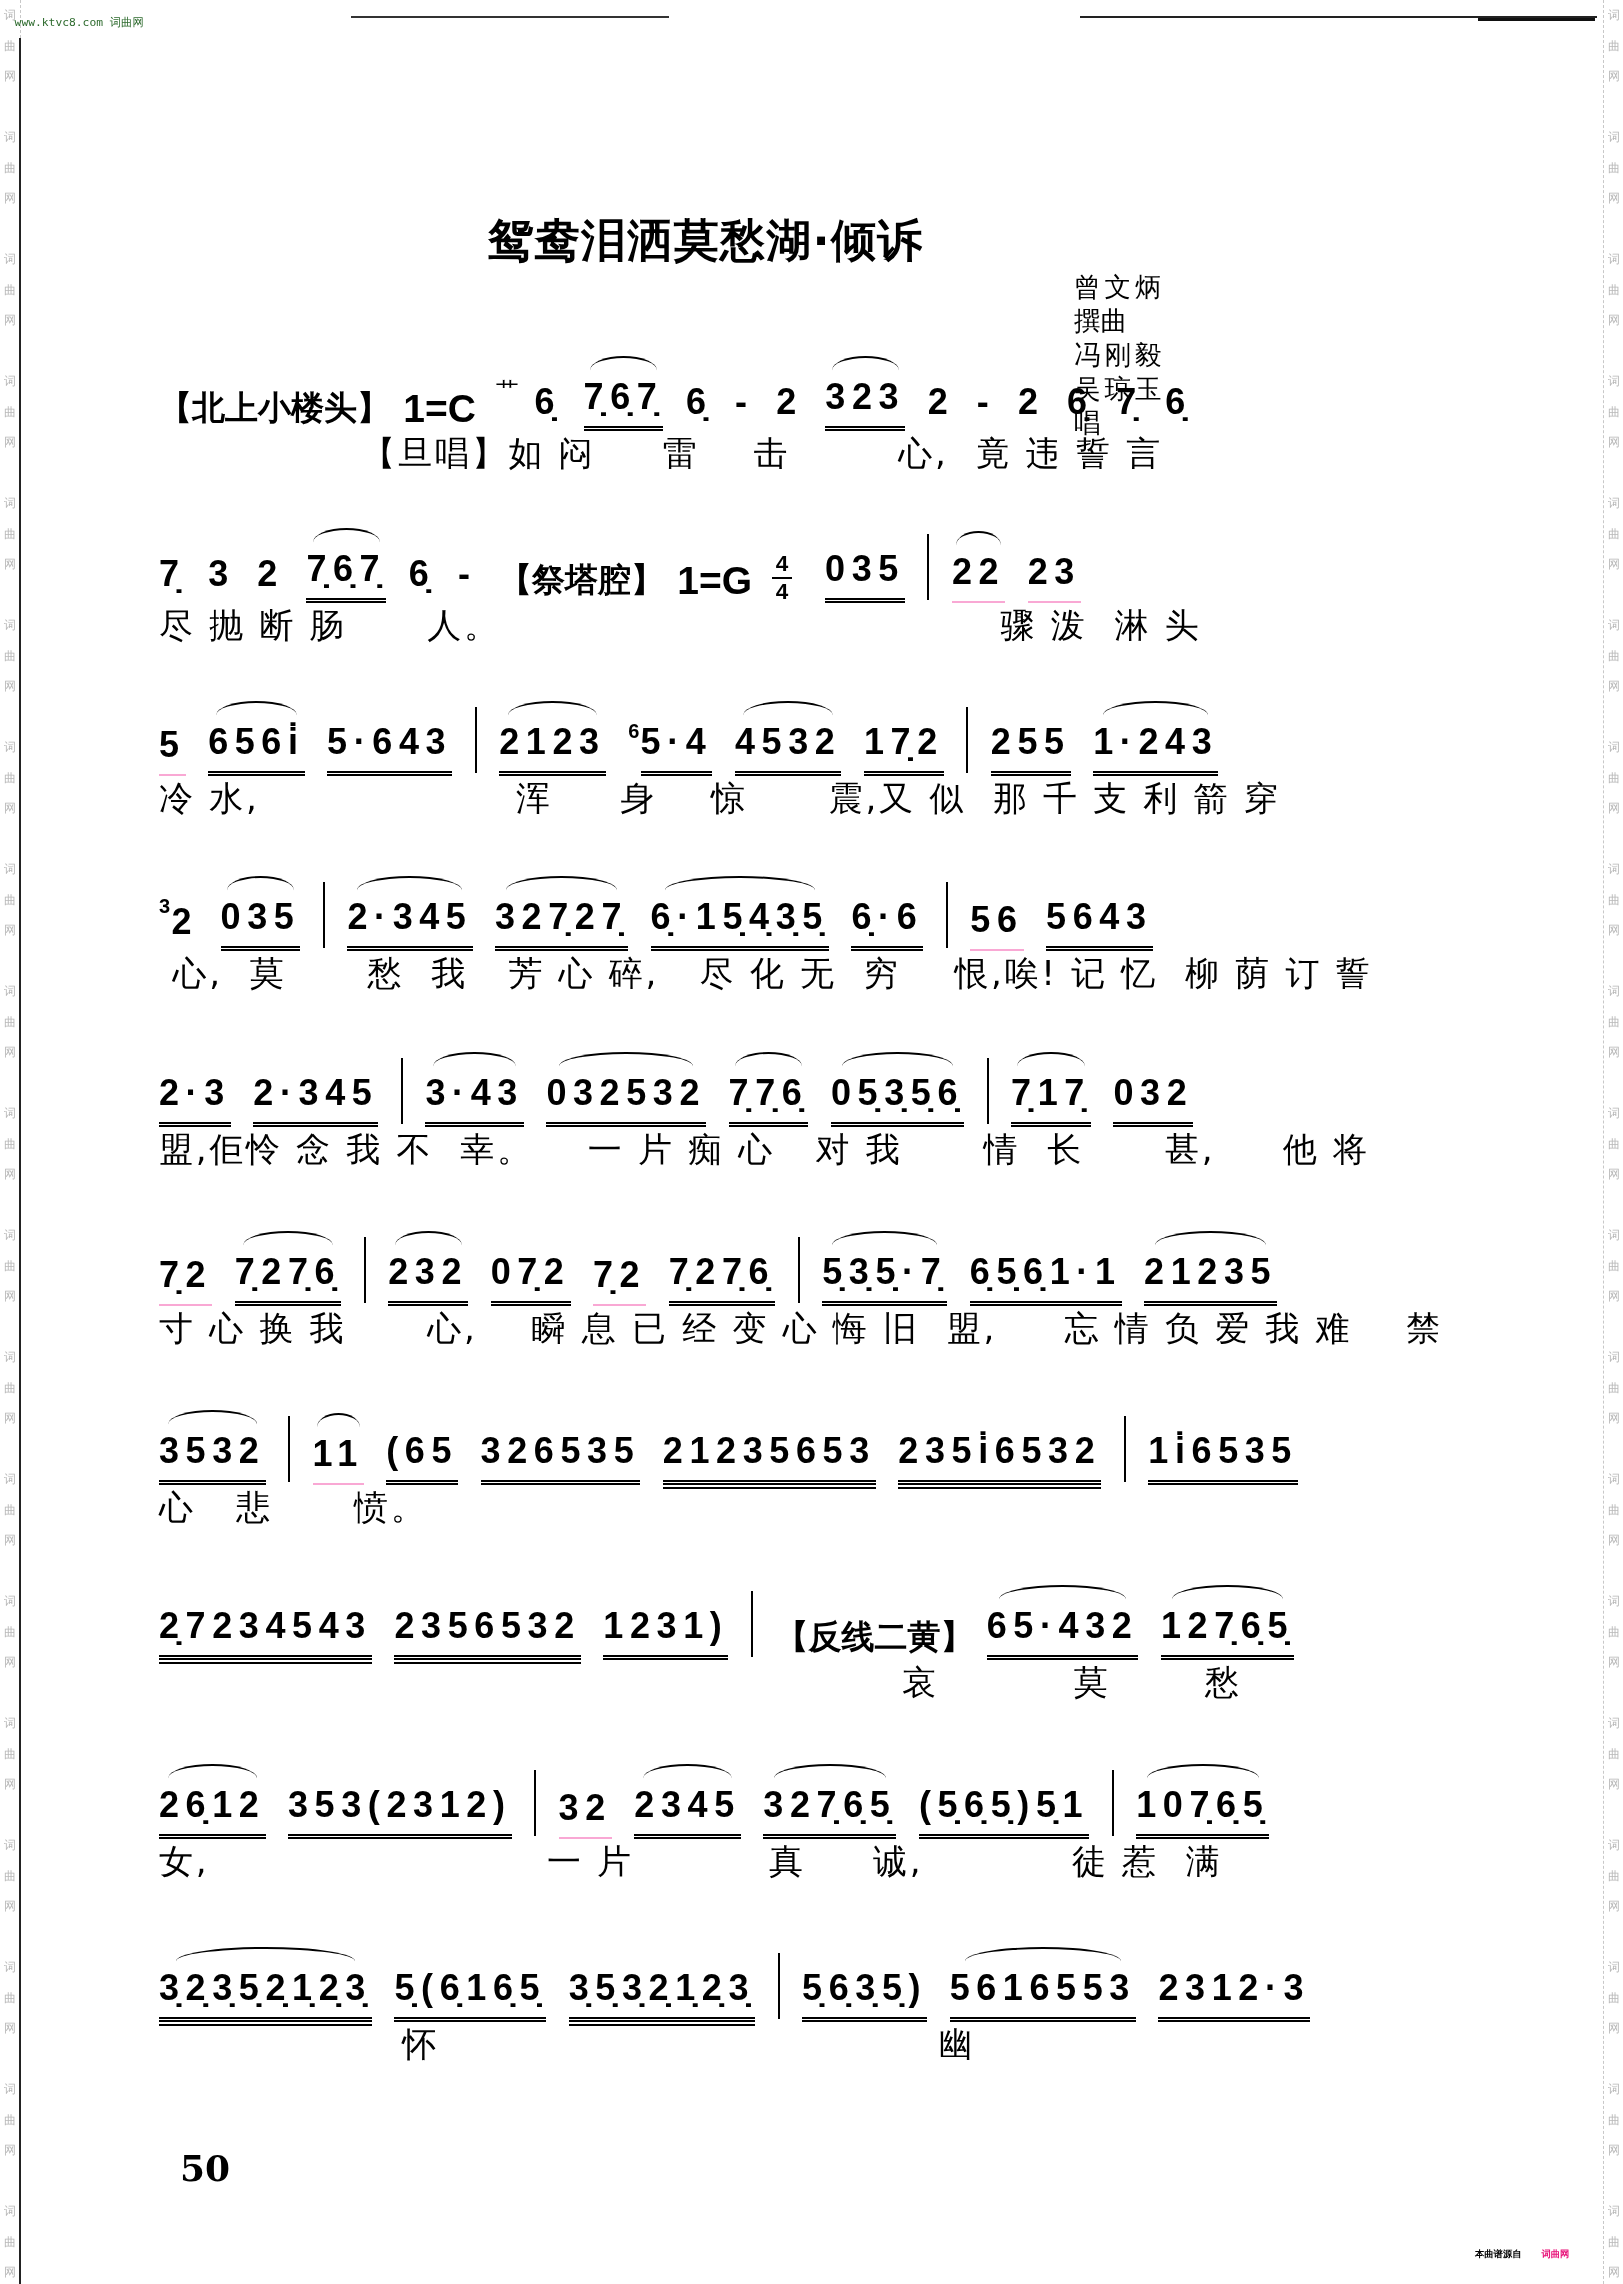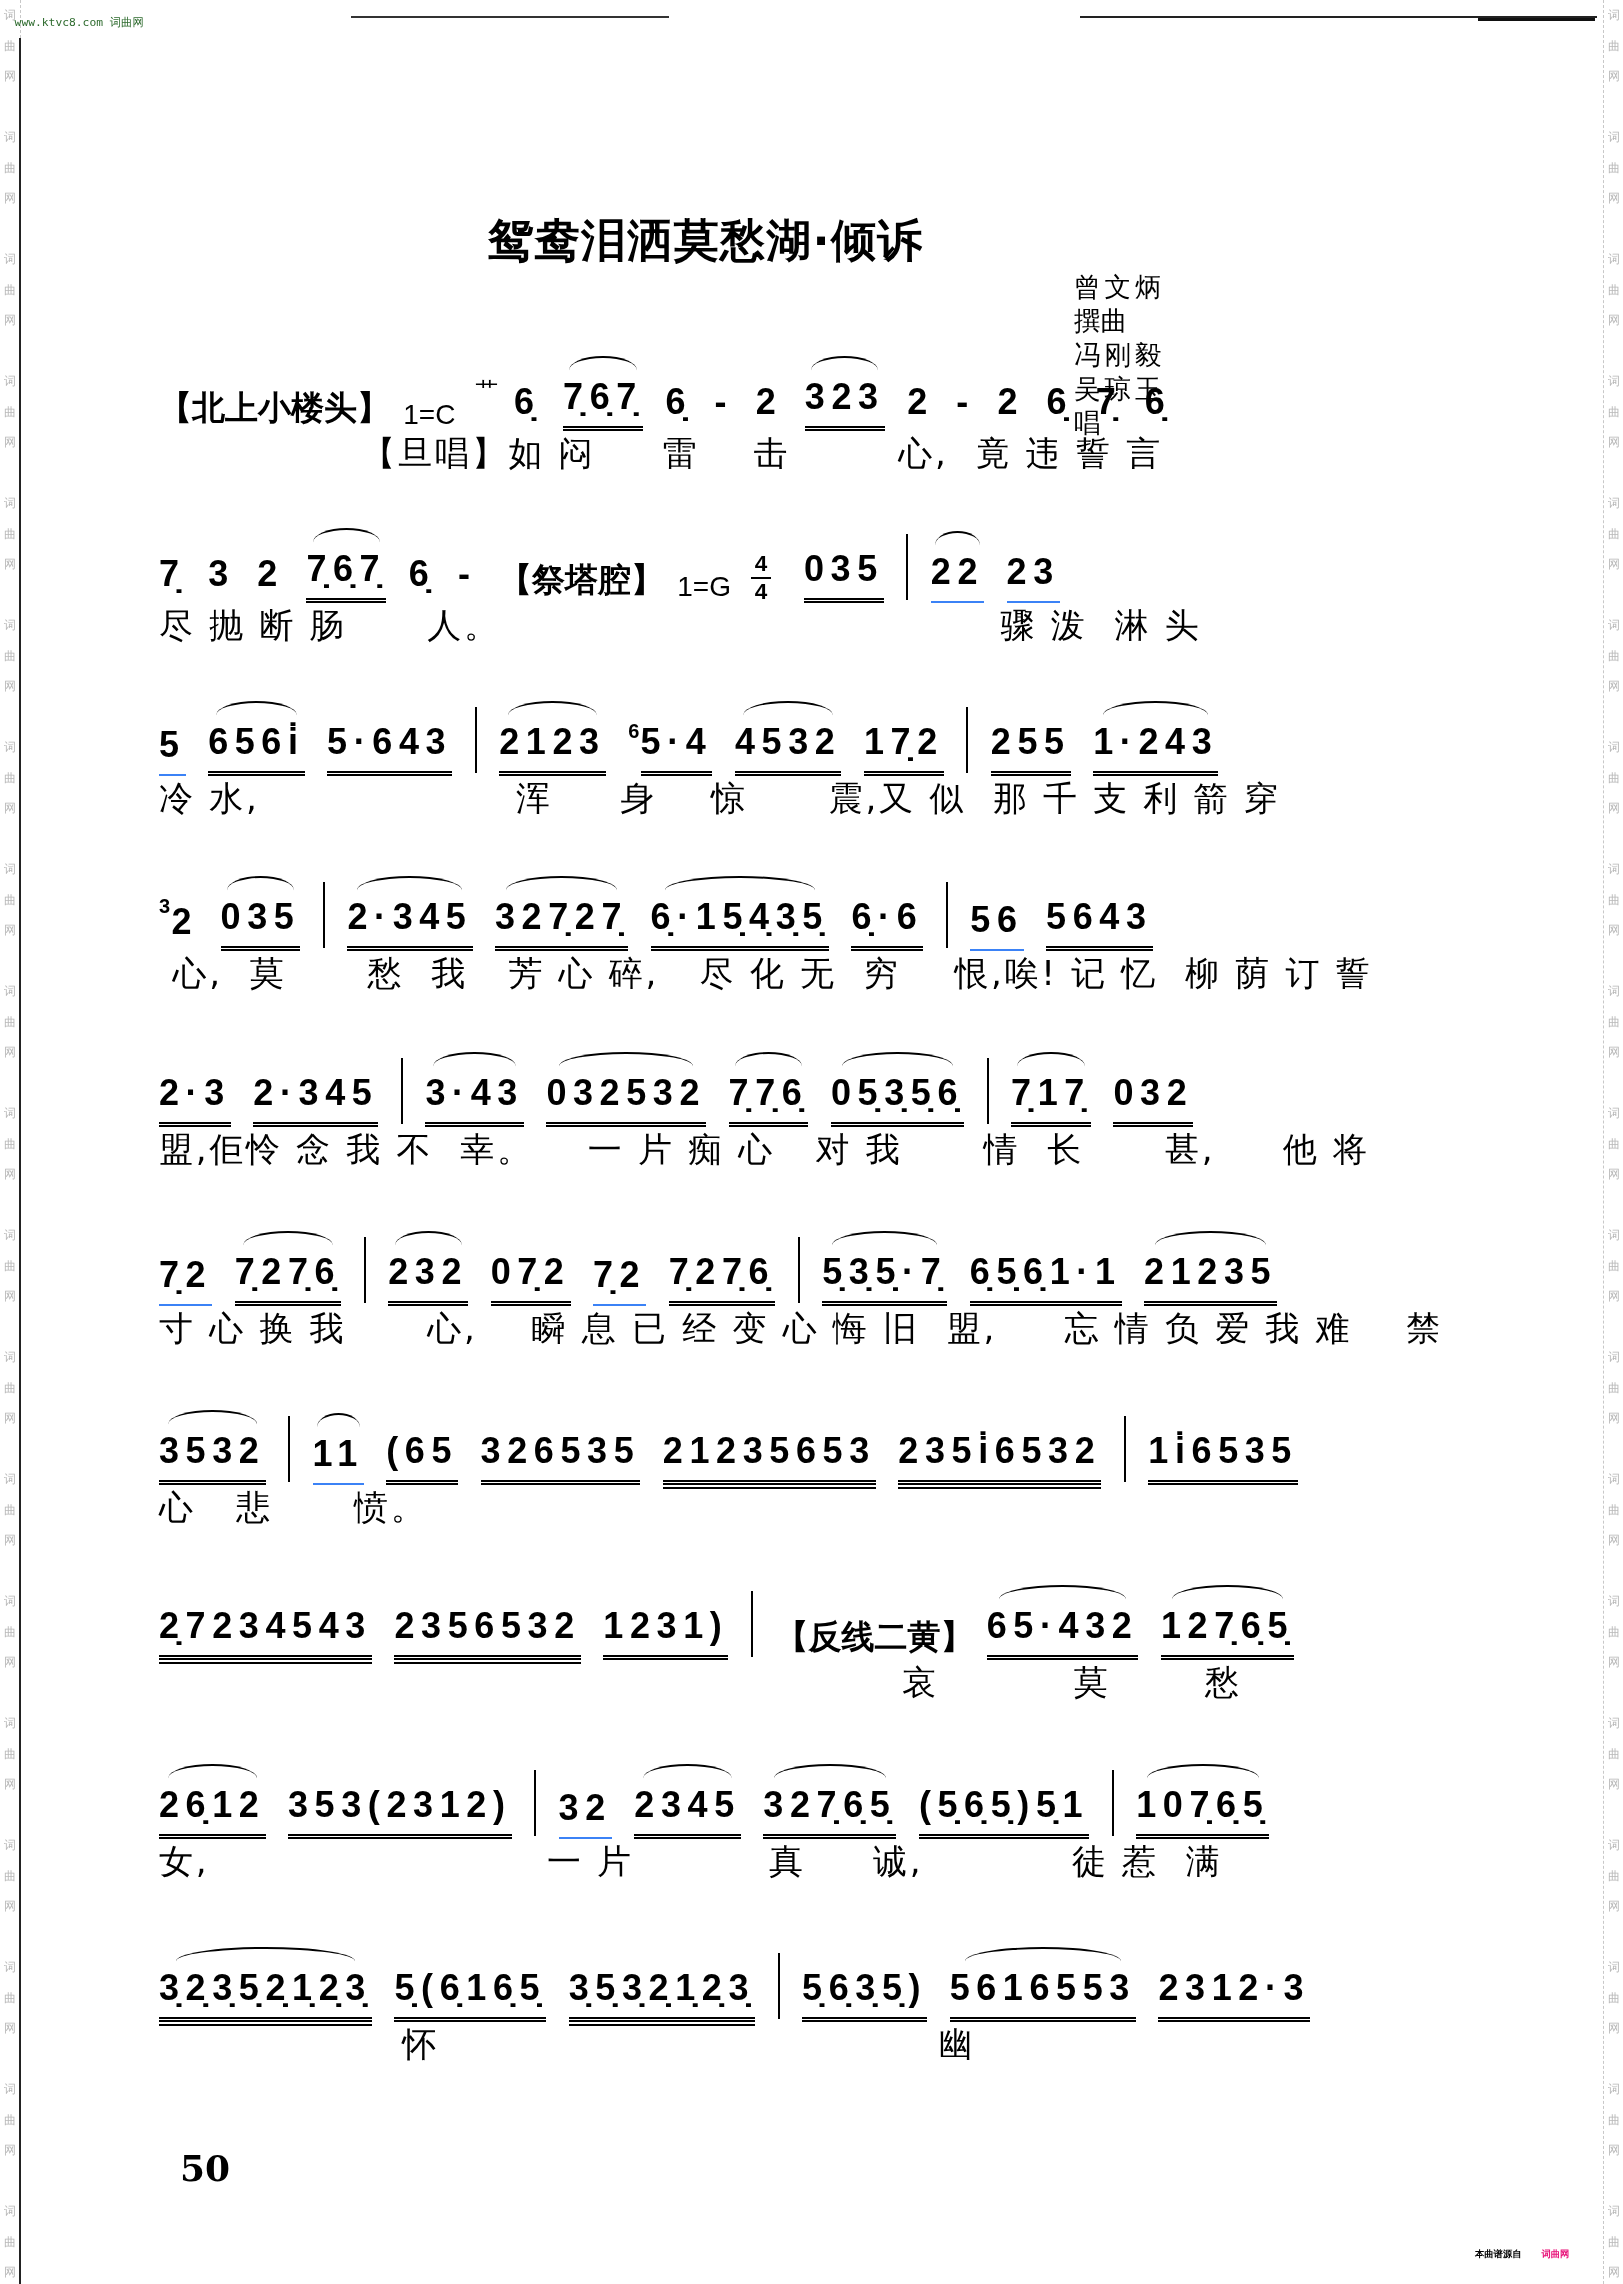--- a/index.html
+++ b/index.html
@@ -29,29 +29,29 @@
   .credits .c2 { width:80px; letter-spacing:4px; }
 
   
   .system { position:absolute; left:159px; width:1246px; }
   .notes { position:relative; height:73px; display:flex; align-items:flex-end;
            font-family:"Liberation Sans", sans-serif; font-weight:bold; font-size:36px;
            white-space:nowrap; }
   .lyrics { position:relative; height:53px; font-size:34px; white-space:pre;
             font-family:"DejaVu Sans", sans-serif; letter-spacing:2.7px; margin-top:0; }
   .grp { position:relative; margin-right:22.5px; padding-bottom:8px; letter-spacing:6.6px; }
-  .grp.u1 { border-bottom:2px solid #3b82f6; }
+  .grp.u1 { border-bottom:2px solid #f9a8d4; }
   .grp.u2 { border-bottom:2px double #000; border-bottom-width:5.3px; }
   .grp.u3::after { content:""; position:absolute; left:0; right:0; bottom:-9.3px; height:2px; background:#000; }
   .slur { position:absolute; top:-20px; left:8%; width:84%; height:26.5px;
           border-top:2px solid #000; border-radius:50% 50% 0 0; }
   .bar { width:2px; height:66px; background:#000; margin:0 22.5px 0 0; align-self:center; }
   .label { font-weight:bold; font-size:33px; letter-spacing:0; margin-right:13.3px;
            font-family:"DejaVu Sans", sans-serif; }
-  .key { font-family:"Liberation Sans", sans-serif; font-weight:normal; font-size:28px; margin-right:20px; letter-spacing:0; }
+  .key { font-family:"Liberation Sans", sans-serif; font-weight:bold; font-size:39px; margin-right:20px; letter-spacing:0; }
   .sanban { font-size:22.5px; position:relative; top:-26.5px; margin-right:16px; font-weight:normal; }
   .timesig { display:inline-flex; flex-direction:column; align-items:center; font-size:22.5px;
              line-height:22.5px; margin-right:33px; border:none; }
   .timesig .line { width:20px; height:2px; background:#000; margin:1.3px 0; }
   .grace { font-size:20px; position:relative; top:-33px; margin-right:1.3px; }
 
   .page-number { position:absolute; left:180px; top:2147px; font-size:36px; font-weight:bold;
                  font-family:"DejaVu Serif", serif; }
   .source { position:absolute; left:1475px; top:2248px; font-size:9.3px; font-weight:bold; }
   .source .brand { color:#e8147a; margin-left:20px; }

